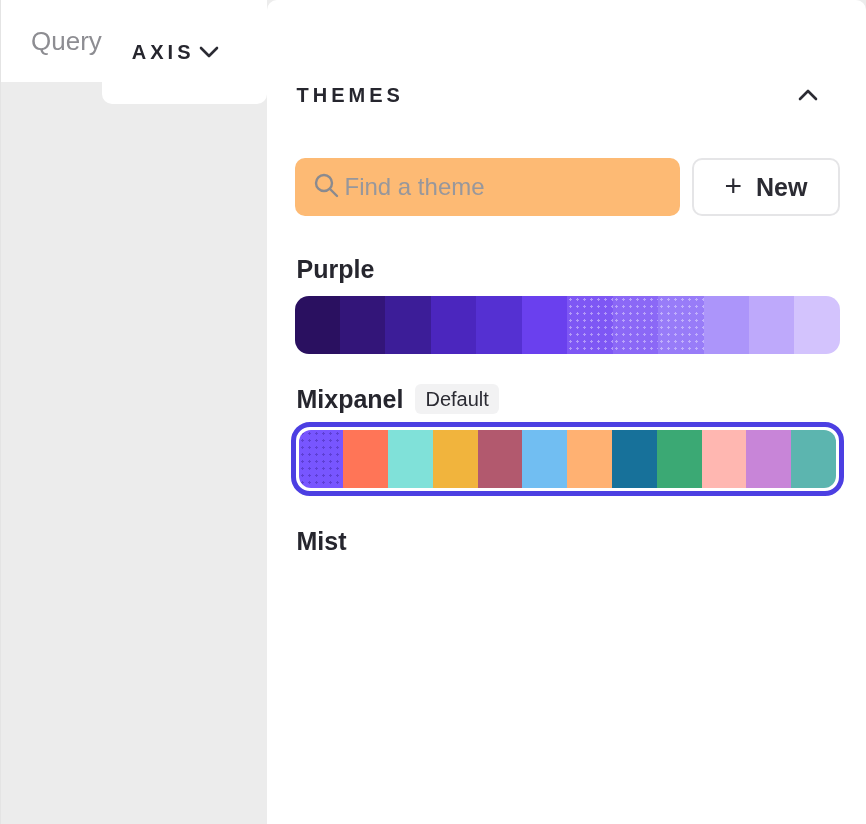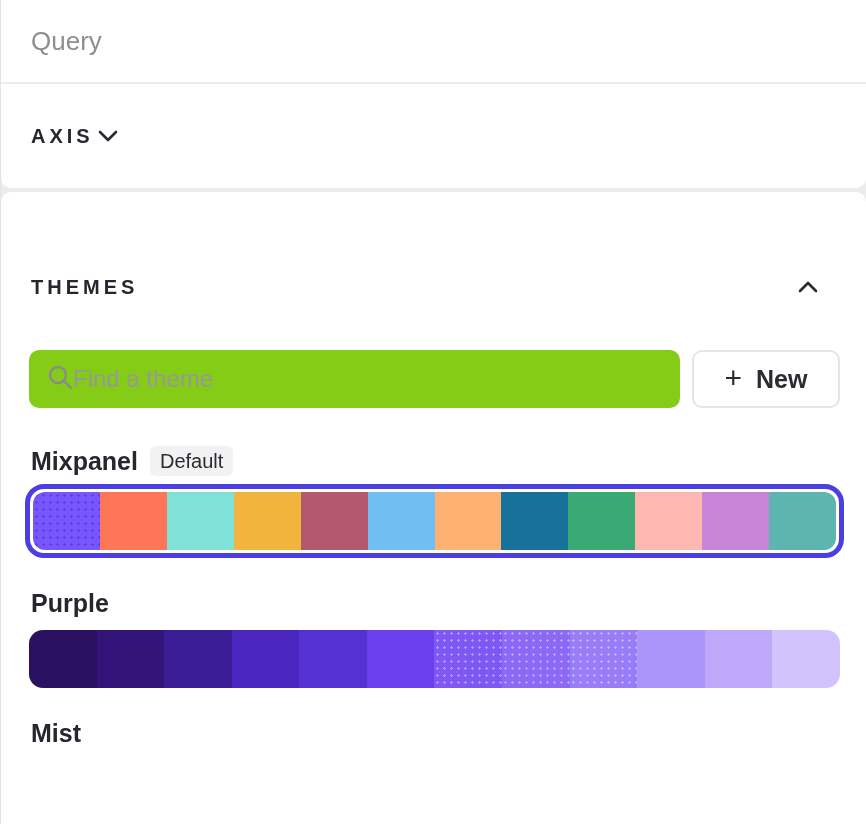--- a/index.html
+++ b/index.html
@@ -3,21 +3,21 @@
 <meta charset="utf-8">
 <style>
   * { margin: 0; padding: 0; box-sizing: border-box; }
   html, body { width: 866px; height: 824px; }
   body { font-family: "Liberation Sans", sans-serif; overflow: hidden; }
 
   .panel {
     width: 866px; height: 824px;
     background: #ececec;
     border-left: 1px solid #e4e4e4;
-    display: flex; flex-direction: column;
+    display: flex; flex-direction: row;
     overflow: hidden;
   }
 
   
   .tabbar {
     background: #fff; height: 82px; flex: 0 0 82px;
     display: flex; align-items: center;
     padding-left: 30px; gap: 56px;
     margin-bottom: 2px;
   }
@@ -46,22 +46,22 @@
     padding-top: 38px;
     overflow: hidden;
   }
   .themes-header {
     display: flex; align-items: center; justify-content: space-between;
     padding: 0 44px 0 30px; height: 30px; margin-top: 42px;
   }
 
   .search-row { display: flex; gap: 12px; padding: 0 26px 0 28px; margin-top: 48px; }
   .search-box {
-    flex: 1; height: 58px; background: #84cc16; border-radius: 10px;
-    display: flex; align-items: center; padding: 0 18px; gap: 0;
+    flex: 1; height: 58px; background: #fdba74; border-radius: 10px;
+    display: flex; align-items: center; padding: 0 18px; gap: 6px;
   }
   .search-box input {
     flex: 1; border: none; background: transparent; outline: none;
     font-family: "Liberation Sans", sans-serif; font-size: 24px; color: #333;
   }
   .search-box input::placeholder { color: #97979c; }
   .new-btn {
     flex: 0 0 148px; height: 58px; background: #fff;
     border: 2px solid #e5e5e7; border-radius: 10px;
     display: flex; align-items: center; justify-content: center; gap: 14px;
@@ -135,20 +135,43 @@
         </span>
         <input type="text" placeholder="Find a theme" style="">
       </div>
       <div class="new-btn">
         <span class="plus">+</span>
         <span>New</span>
       </div>
     </div>
 
     <div id="theme-list">
+  <div class="theme-item">
+    <div class="theme-label-row">
+      <span class="theme-name">Purple</span>
+
+    </div>
+    <div class="swatch-outer">
+      <div class="swatch-row">
+              <div class="seg" style="background-color: rgb(42, 16, 96);"></div>
+              <div class="seg" style="background-color: rgb(51, 21, 121);"></div>
+              <div class="seg" style="background-color: rgb(60, 29, 152);"></div>
+              <div class="seg" style="background-color: rgb(75, 38, 190);"></div>
+              <div class="seg" style="background-color: rgb(85, 48, 210);"></div>
+              <div class="seg" style="background-color: rgb(106, 64, 238);"></div>
+              <div class="seg dots-light" style="background-color: rgb(126, 87, 244);"></div>
+              <div class="seg dots-light" style="background-color: rgb(139, 104, 246);"></div>
+              <div class="seg dots-light" style="background-color: rgb(152, 124, 248);"></div>
+              <div class="seg" style="background-color: rgb(172, 149, 250);"></div>
+              <div class="seg" style="background-color: rgb(190, 169, 251);"></div>
+              <div class="seg" style="background-color: rgb(211, 195, 253);"></div>
+            </div>
+    </div>
+  </div>
+
   <div class="theme-item">
     <div class="theme-label-row">
       <span class="theme-name">Mixpanel</span>
       <span class="theme-badge">Default</span>
     </div>
     <div class="swatch-outer selected">
       <div class="swatch-row">
               <div class="seg dots-dark" style="background-color: rgb(120, 86, 255);"></div>
               <div class="seg" style="background-color: rgb(255, 117, 87);"></div>
               <div class="seg" style="background-color: rgb(128, 225, 217);"></div>
@@ -158,43 +181,20 @@
               <div class="seg" style="background-color: rgb(255, 177, 114);"></div>
               <div class="seg" style="background-color: rgb(23, 113, 154);"></div>
               <div class="seg" style="background-color: rgb(59, 169, 116);"></div>
               <div class="seg" style="background-color: rgb(255, 183, 177);"></div>
               <div class="seg" style="background-color: rgb(200, 133, 216);"></div>
               <div class="seg" style="background-color: rgb(92, 181, 175);"></div>
             </div>
     </div>
   </div>
 
-  <div class="theme-item">
-    <div class="theme-label-row">
-      <span class="theme-name">Purple</span>
-
-    </div>
-    <div class="swatch-outer">
-      <div class="swatch-row">
-              <div class="seg" style="background-color: rgb(42, 16, 96);"></div>
-              <div class="seg" style="background-color: rgb(51, 21, 121);"></div>
-              <div class="seg" style="background-color: rgb(60, 29, 152);"></div>
-              <div class="seg" style="background-color: rgb(75, 38, 190);"></div>
-              <div class="seg" style="background-color: rgb(85, 48, 210);"></div>
-              <div class="seg" style="background-color: rgb(106, 64, 238);"></div>
-              <div class="seg dots-light" style="background-color: rgb(126, 87, 244);"></div>
-              <div class="seg dots-light" style="background-color: rgb(139, 104, 246);"></div>
-              <div class="seg dots-light" style="background-color: rgb(152, 124, 248);"></div>
-              <div class="seg" style="background-color: rgb(172, 149, 250);"></div>
-              <div class="seg" style="background-color: rgb(190, 169, 251);"></div>
-              <div class="seg" style="background-color: rgb(211, 195, 253);"></div>
-            </div>
-    </div>
-  </div>
-
 
   <div class="theme-item">
     <div class="theme-label-row">
       <span class="theme-name">Mist</span>
 
     </div>
 
   </div>
 </div>
 

